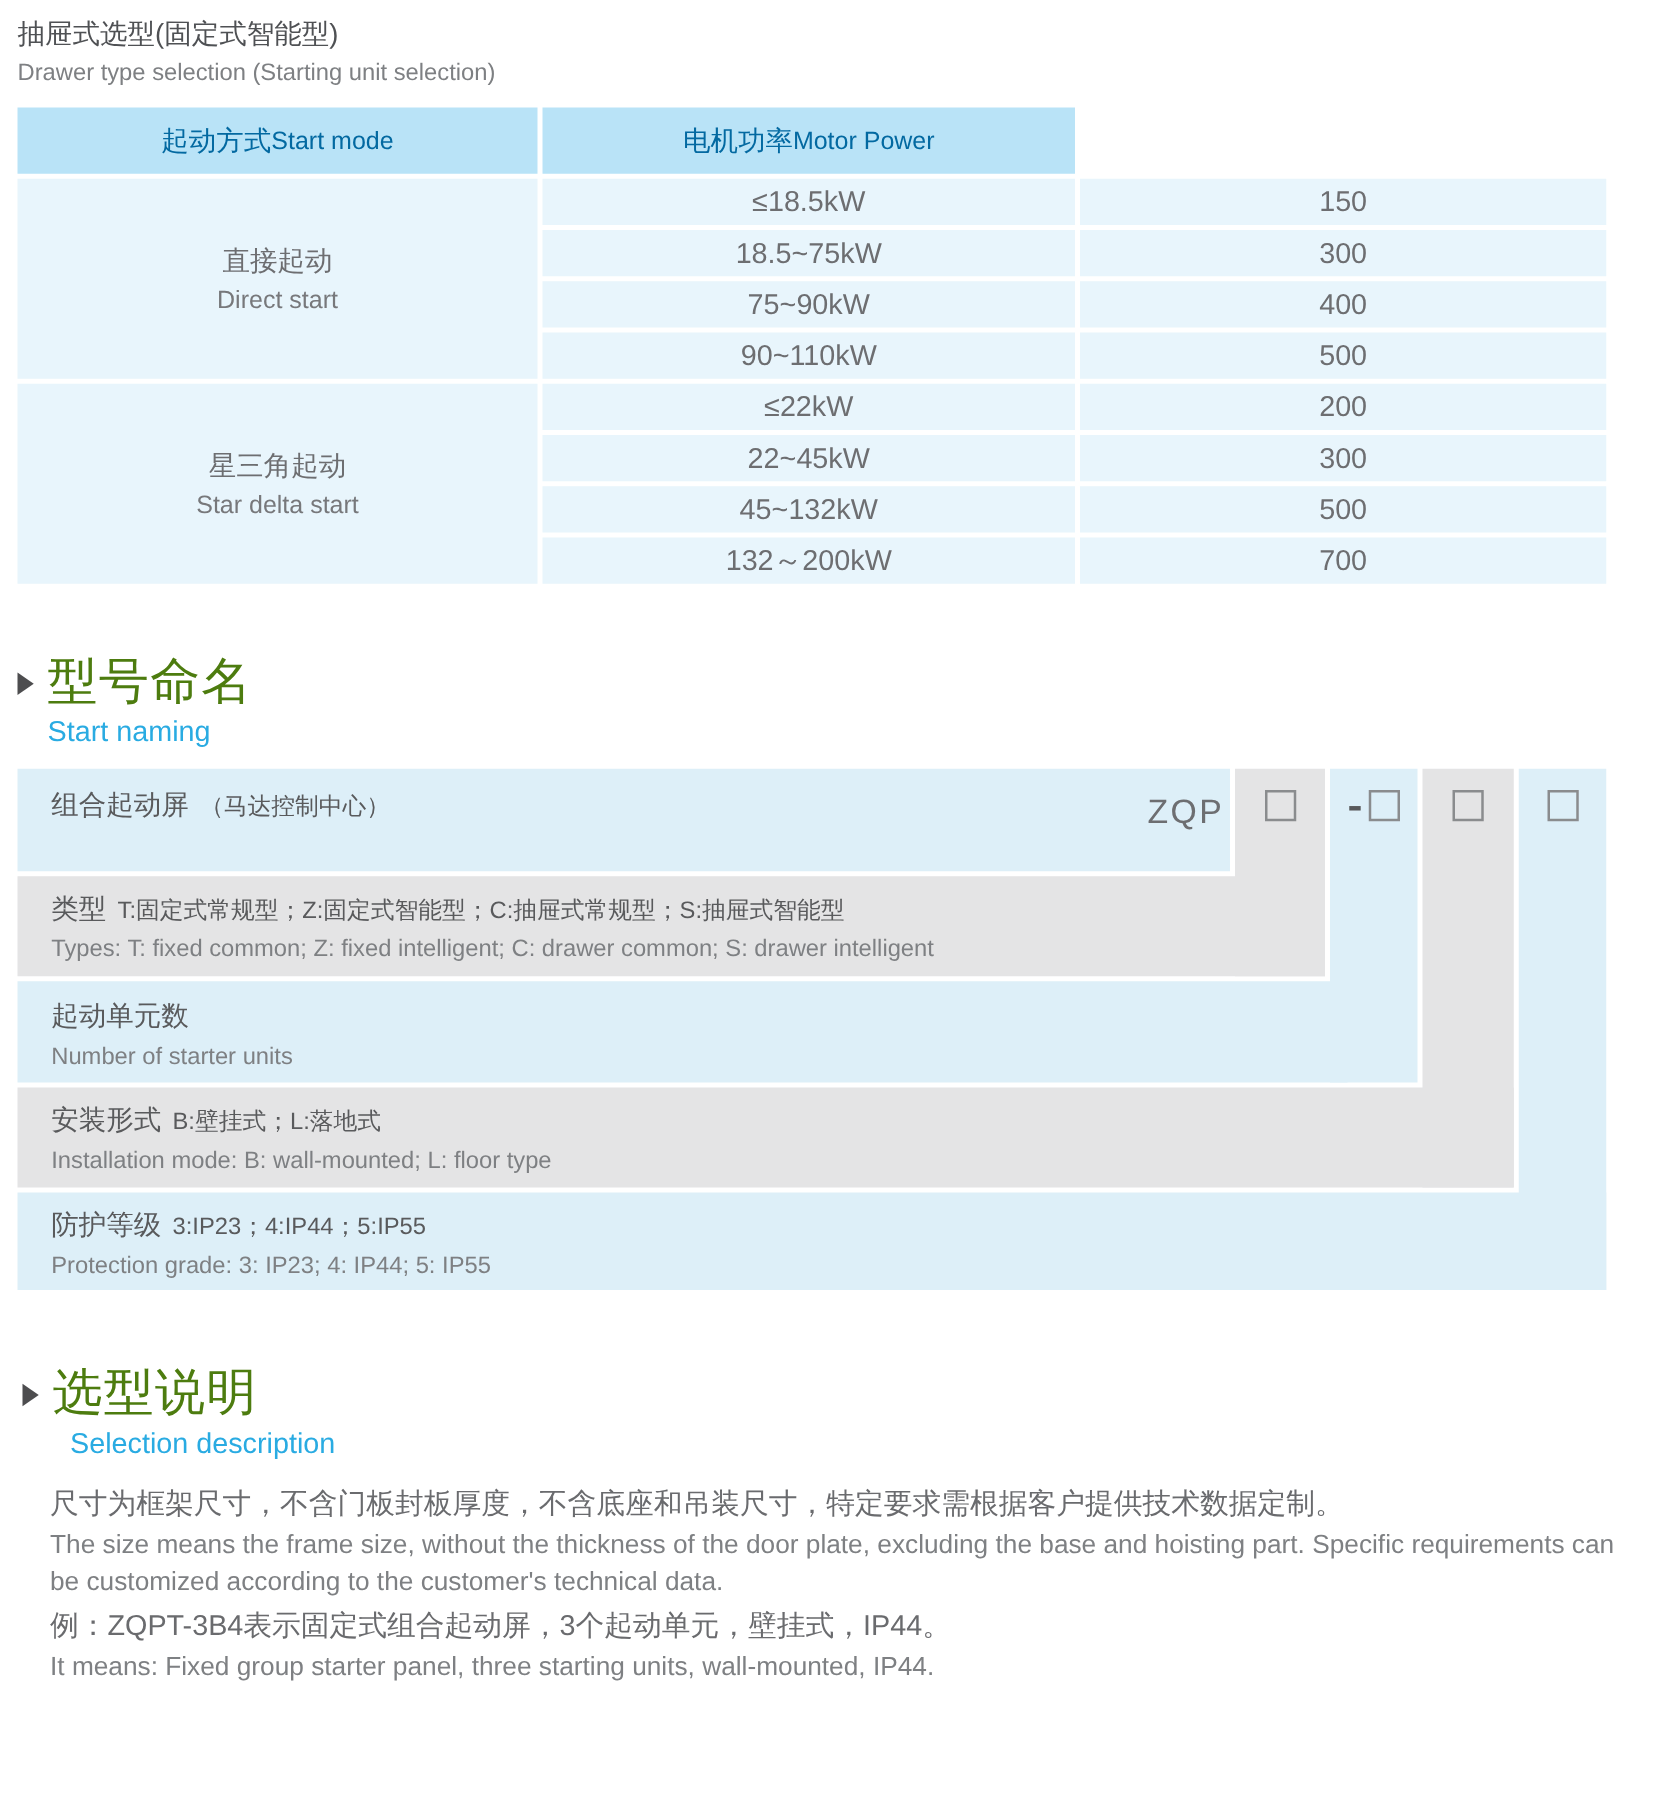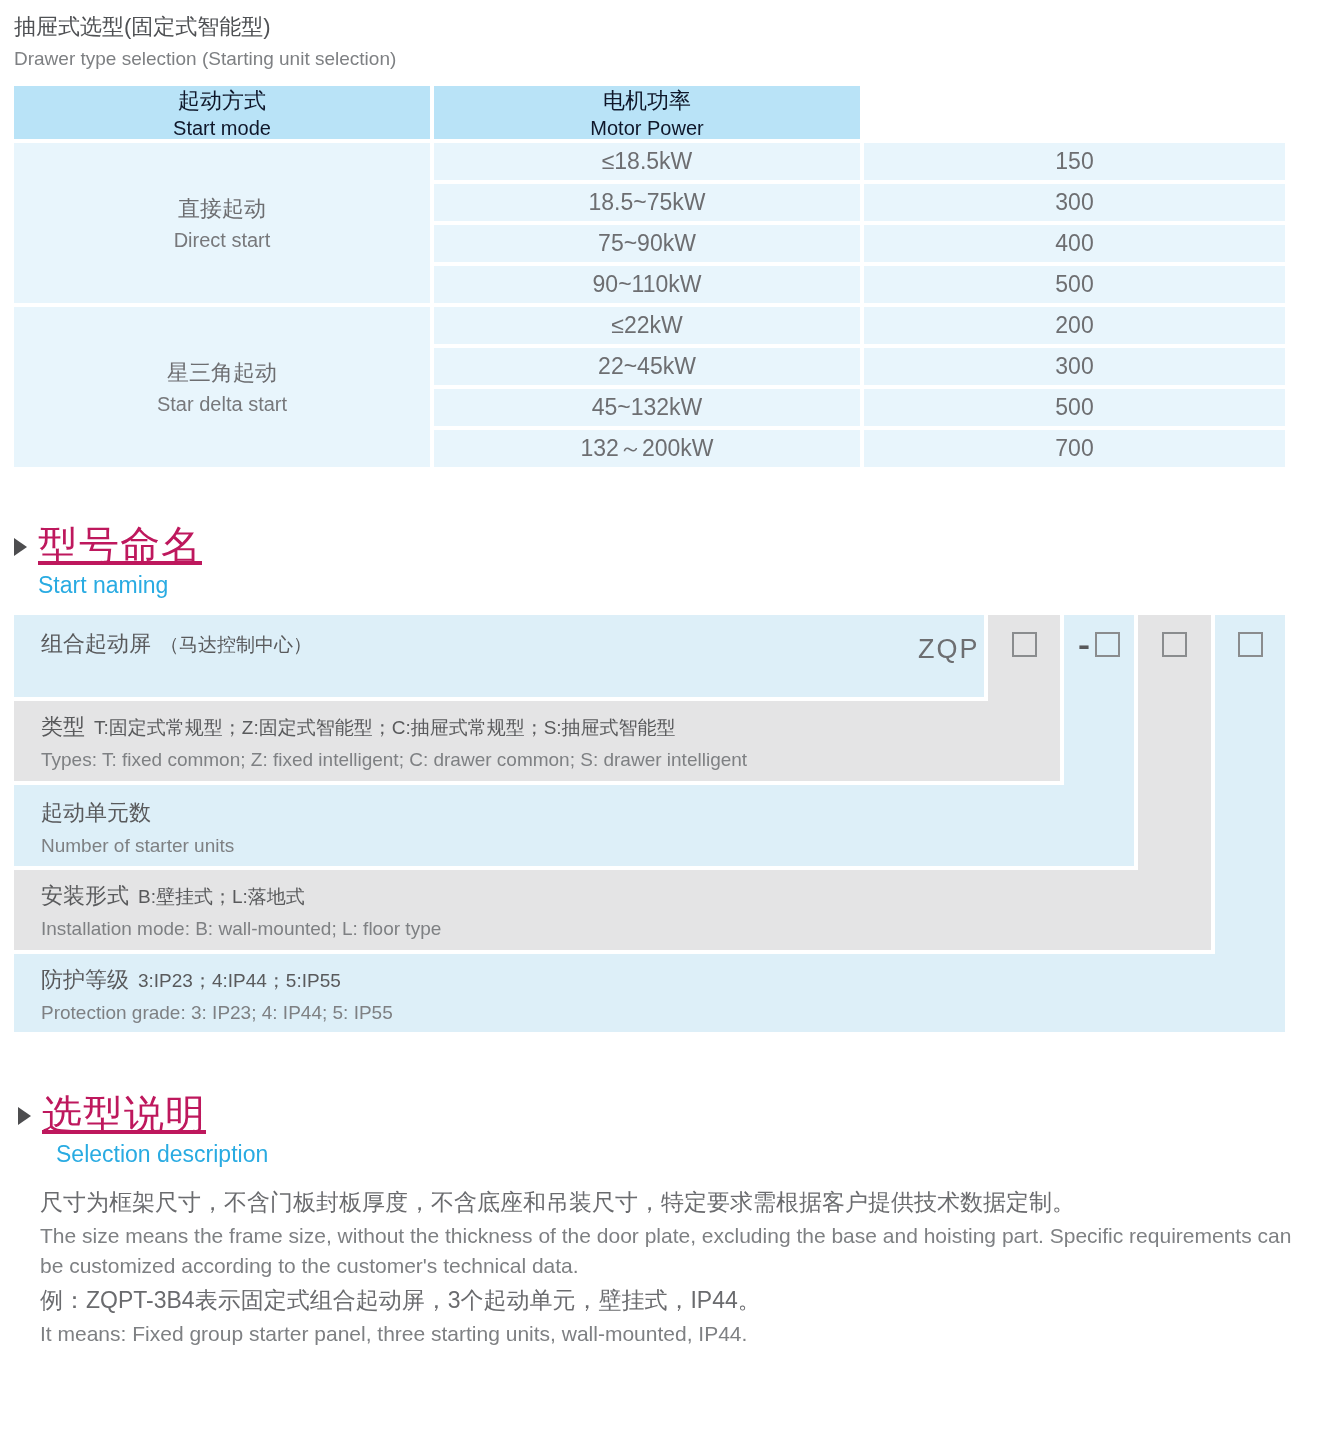--- a/index.html
+++ b/index.html
@@ -7,38 +7,38 @@
   .page{position:relative;width:1322px;height:1436px;overflow:hidden;}
 
   
   .page-head{padding:12px 0 0 14px;}
   .t-zh{font-size:22px;color:#4f5154;}
   .t-en{font-size:19px;color:#7e8083;margin-top:6px;}
 
   
   .sel-table{margin:16px 0 0 14px;width:1271px;}
   .thead{display:grid;grid-template-columns:416px 426px 421px;column-gap:4px;margin-bottom:4px;}
-  .th{background:#b9e3f7;height:53px;display:flex;flex-direction:column;align-items:center;justify-content:center;color:#0f172a;}
+  .th{background:#b9e3f7;height:53px;display:flex;flex-direction:row;align-items:center;justify-content:center;color:#0369a1;}
   .th .zh{font-size:22px;}
   .th .en{font-size:20px;margin-top:1px;}
   .tbody{display:grid;grid-template-columns:416px 426px 421px;grid-template-rows:repeat(8,37px);gap:4px;}
   .cell{background:#e8f5fc;display:flex;align-items:center;justify-content:center;color:#6d6e71;font-size:23px;}
   .group{background:#e8f5fc;display:flex;flex-direction:column;align-items:center;justify-content:center;color:#6d6e71;}
   .group .zh{font-size:22px;}
   .group .en{font-size:20px;margin-top:5px;color:#77787b;}
   .g1{grid-column:1;grid-row:1/span 4;}
   .g2{grid-column:1;grid-row:5/span 4;}
 
   
   .sec-head{display:flex;align-items:flex-start;}
   .sec1{margin:56px 0 0 14px;}
   .sec2{margin:60px 0 0 18px;}
   .tri{width:0;height:0;border-left:13px solid #4d4d4f;border-top:9px solid transparent;border-bottom:9px solid transparent;margin-top:15px;flex:0 0 auto;}
   .sec-titles{margin-left:11px;}
-  .sec-zh{font-size:40px;color:#be185d;letter-spacing:1px;line-height:1.1;text-decoration:underline;}
+  .sec-zh{font-size:40px;color:#4d7c0f;letter-spacing:1px;line-height:1.1;}
   .sec-en{font-size:23px;color:#29abe2;margin-top:5px;}
   .sec2 .sec-en{margin-left:14px;}
 
   
   .mn{position:relative;width:1271px;height:417px;margin:16px 0 0 14px;}
   .mn-bar{position:absolute;left:0;box-sizing:border-box;padding:14px 0 0 27px;}
   .bar-blue{background:#ddeff8;}
   .bar-gray{background:#e4e4e5;}
   .r1{top:0;height:82px;width:970px;}
   .r2{top:86px;height:80px;width:1046px;padding-top:11px;}

